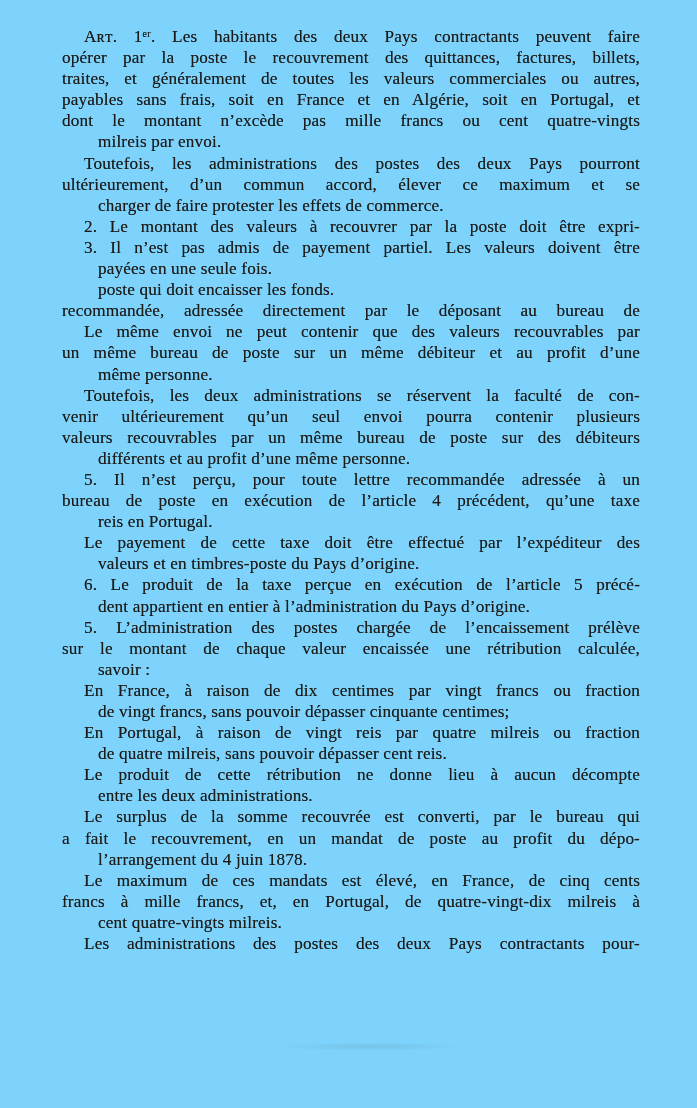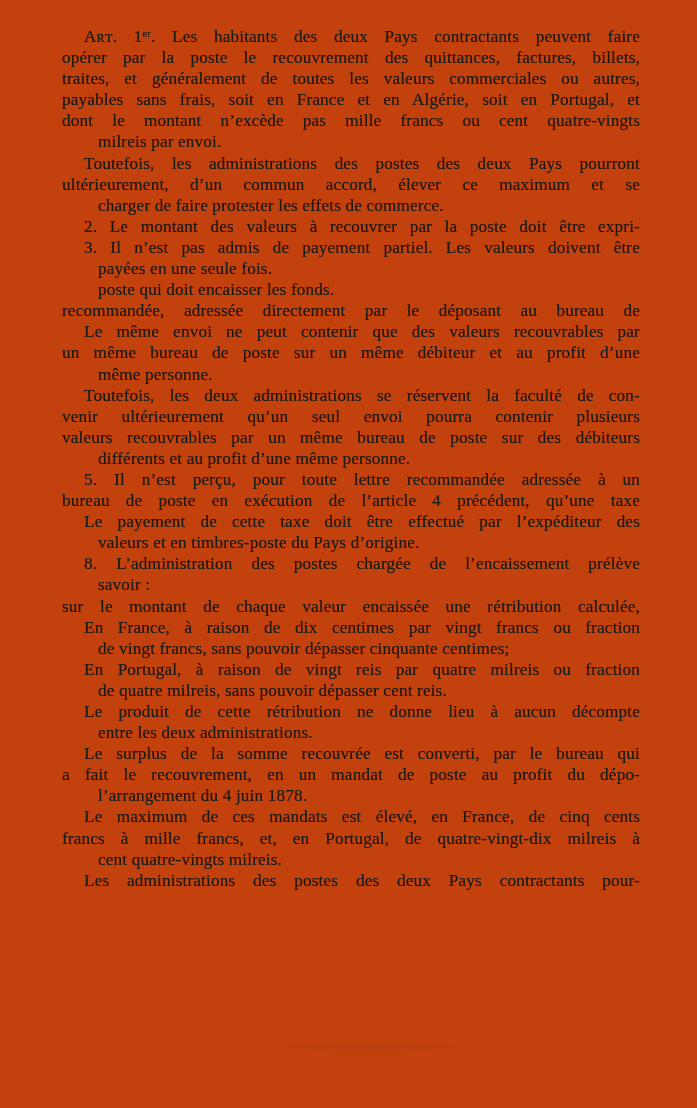--- a/index.html
+++ b/index.html
@@ -4,21 +4,21 @@
 <style>
   html, body {
     margin: 0;
     padding: 0;
     background: #ffffff;
   }
   .page {
     position: relative;
     width: 697px;
     height: 1108px;
-    background: #c2410c;
+    background: #7dd3fc;
     overflow: hidden;
   }
   .text-block {
     position: absolute;
     left: 62px;
     top: 26px;
     width: 578px;
   }
   .paragraph {
     margin: 0;
@@ -88,29 +88,34 @@
       </div>
       <div class="paragraph">
         <div class="pline indent">Toutefois, les deux administrations se réservent la faculté de con-</div>
         <div class="pline">venir ultérieurement qu’un seul envoi pourra contenir plusieurs</div>
         <div class="pline">valeurs recouvrables par un même bureau de poste sur des débiteurs</div>
         <div class="pline last">différents et au profit d’une même personne.</div>
       </div>
       <div class="paragraph">
         <div class="pline indent">5. Il n’est perçu, pour toute lettre recommandée adressée à un</div>
         <div class="pline">bureau de poste en exécution de l’article 4 précédent, qu’une taxe</div>
+        <div class="pline last">reis en Portugal.</div>
       </div>
       <div class="paragraph">
         <div class="pline indent">Le payement de cette taxe doit être effectué par l’expéditeur des</div>
         <div class="pline last">valeurs et en timbres-poste du Pays d’origine.</div>
       </div>
       <div class="paragraph">
-        <div class="pline indent">8. L’administration des postes chargée de l’encaissement prélève</div>
+        <div class="pline indent">6. Le produit de la taxe perçue en exécution de l’article 5 précé-</div>
+        <div class="pline last">dent appartient en entier à l’administration du Pays d’origine.</div>
+      </div>
+      <div class="paragraph">
+        <div class="pline indent">5. L’administration des postes chargée de l’encaissement prélève</div>
+        <div class="pline">sur le montant de chaque valeur encaissée une rétribution calculée,</div>
         <div class="pline last">savoir :</div>
-        <div class="pline">sur le montant de chaque valeur encaissée une rétribution calculée,</div>
       </div>
       <div class="paragraph">
         <div class="pline indent">En France, à raison de dix centimes par vingt francs ou fraction</div>
         <div class="pline last">de vingt francs, sans pouvoir dépasser cinquante centimes;</div>
       </div>
       <div class="paragraph">
         <div class="pline indent">En Portugal, à raison de vingt reis par quatre milreis ou fraction</div>
         <div class="pline last">de quatre milreis, sans pouvoir dépasser cent reis.</div>
       </div>
       <div class="paragraph">

